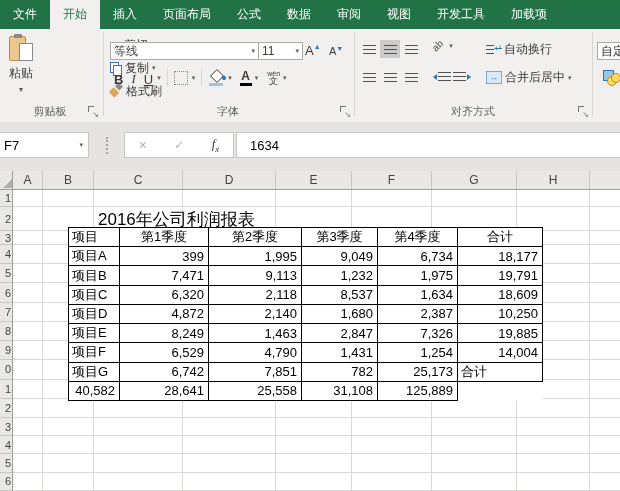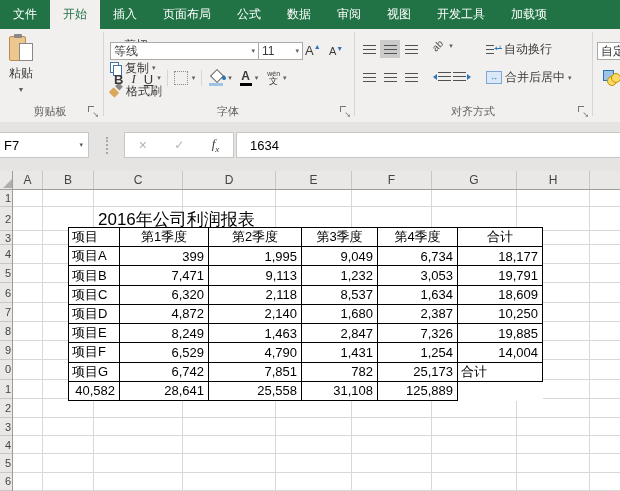--- a/index.html
+++ b/index.html
@@ -385,21 +385,21 @@
         <div class="tcell c-left">项目A</div>
         <div class="tcell c-right">399</div>
         <div class="tcell c-right">1,995</div>
         <div class="tcell c-right">9,049</div>
         <div class="tcell c-right">6,734</div>
         <div class="tcell c-right">18,177</div>
         <div class="tcell c-left">项目B</div>
         <div class="tcell c-right">7,471</div>
         <div class="tcell c-right">9,113</div>
         <div class="tcell c-right">1,232</div>
-        <div class="tcell c-right">3,053</div>
+        <div class="tcell c-right">1,975</div>
         <div class="tcell c-right">19,791</div>
         <div class="tcell c-left">项目C</div>
         <div class="tcell c-right">6,320</div>
         <div class="tcell c-right">2,118</div>
         <div class="tcell c-right">8,537</div>
         <div class="tcell c-right">1,634</div>
         <div class="tcell c-right">18,609</div>
         <div class="tcell c-left">项目D</div>
         <div class="tcell c-right">4,872</div>
         <div class="tcell c-right">2,140</div>

